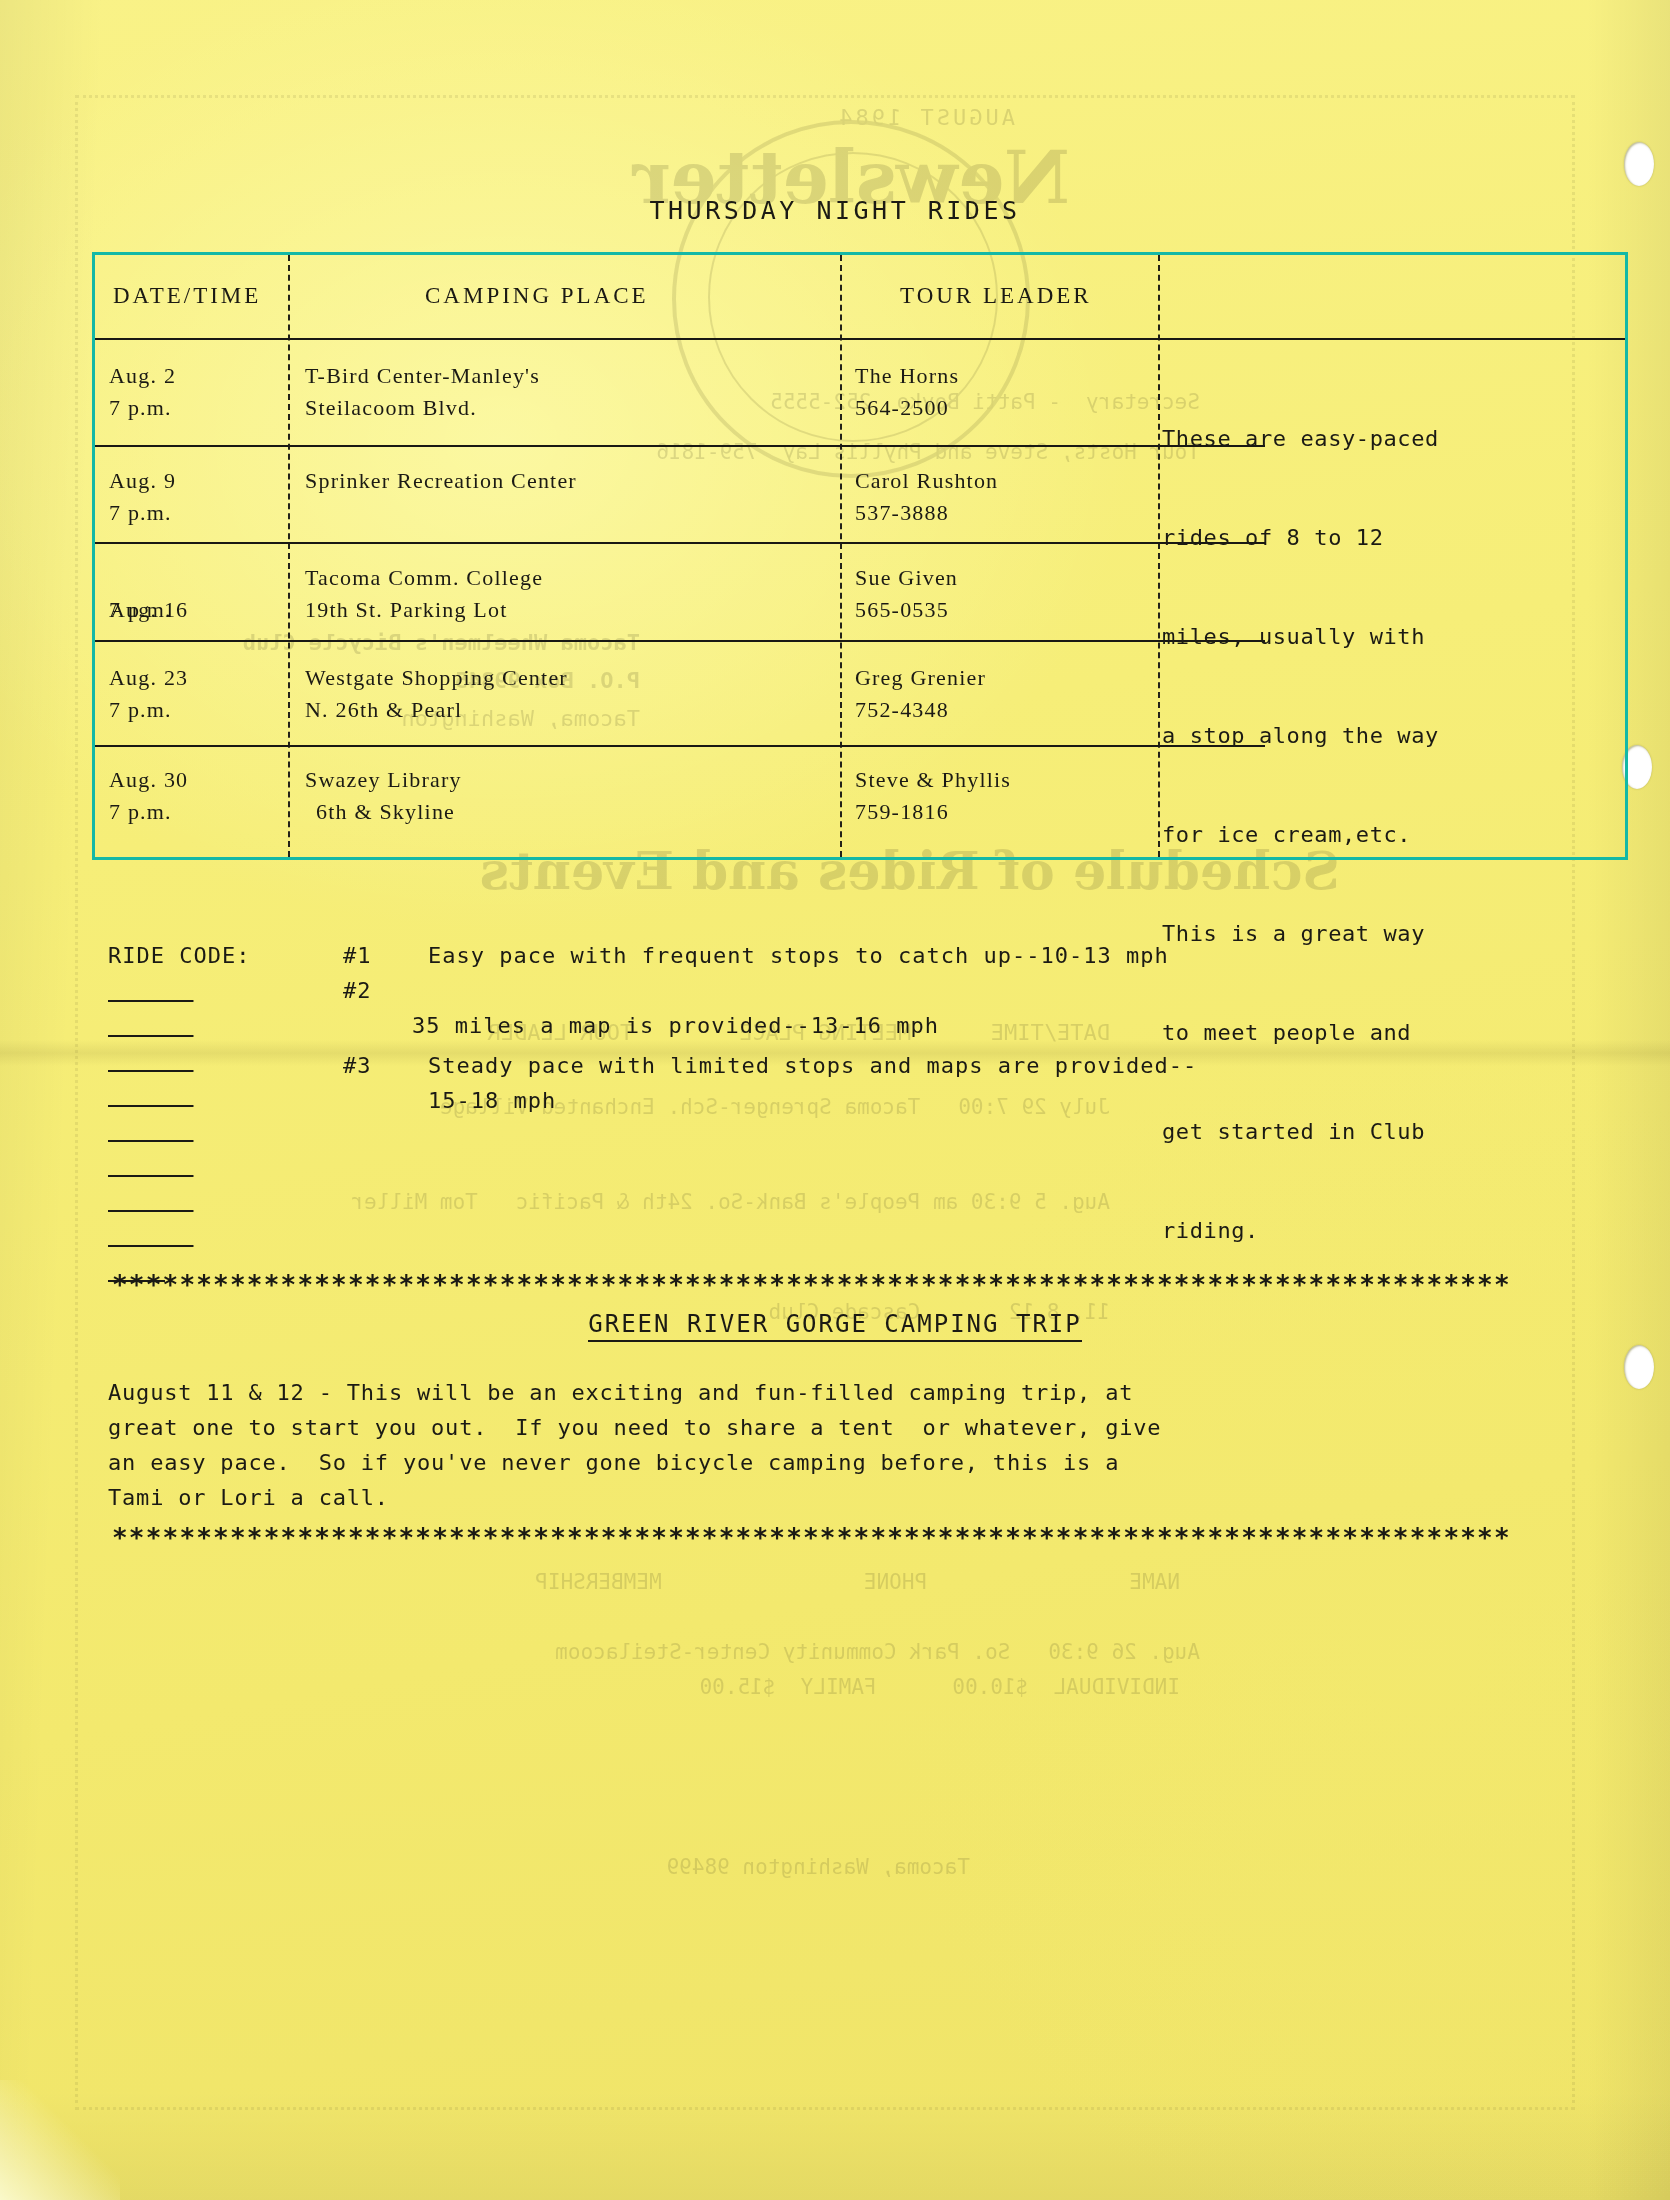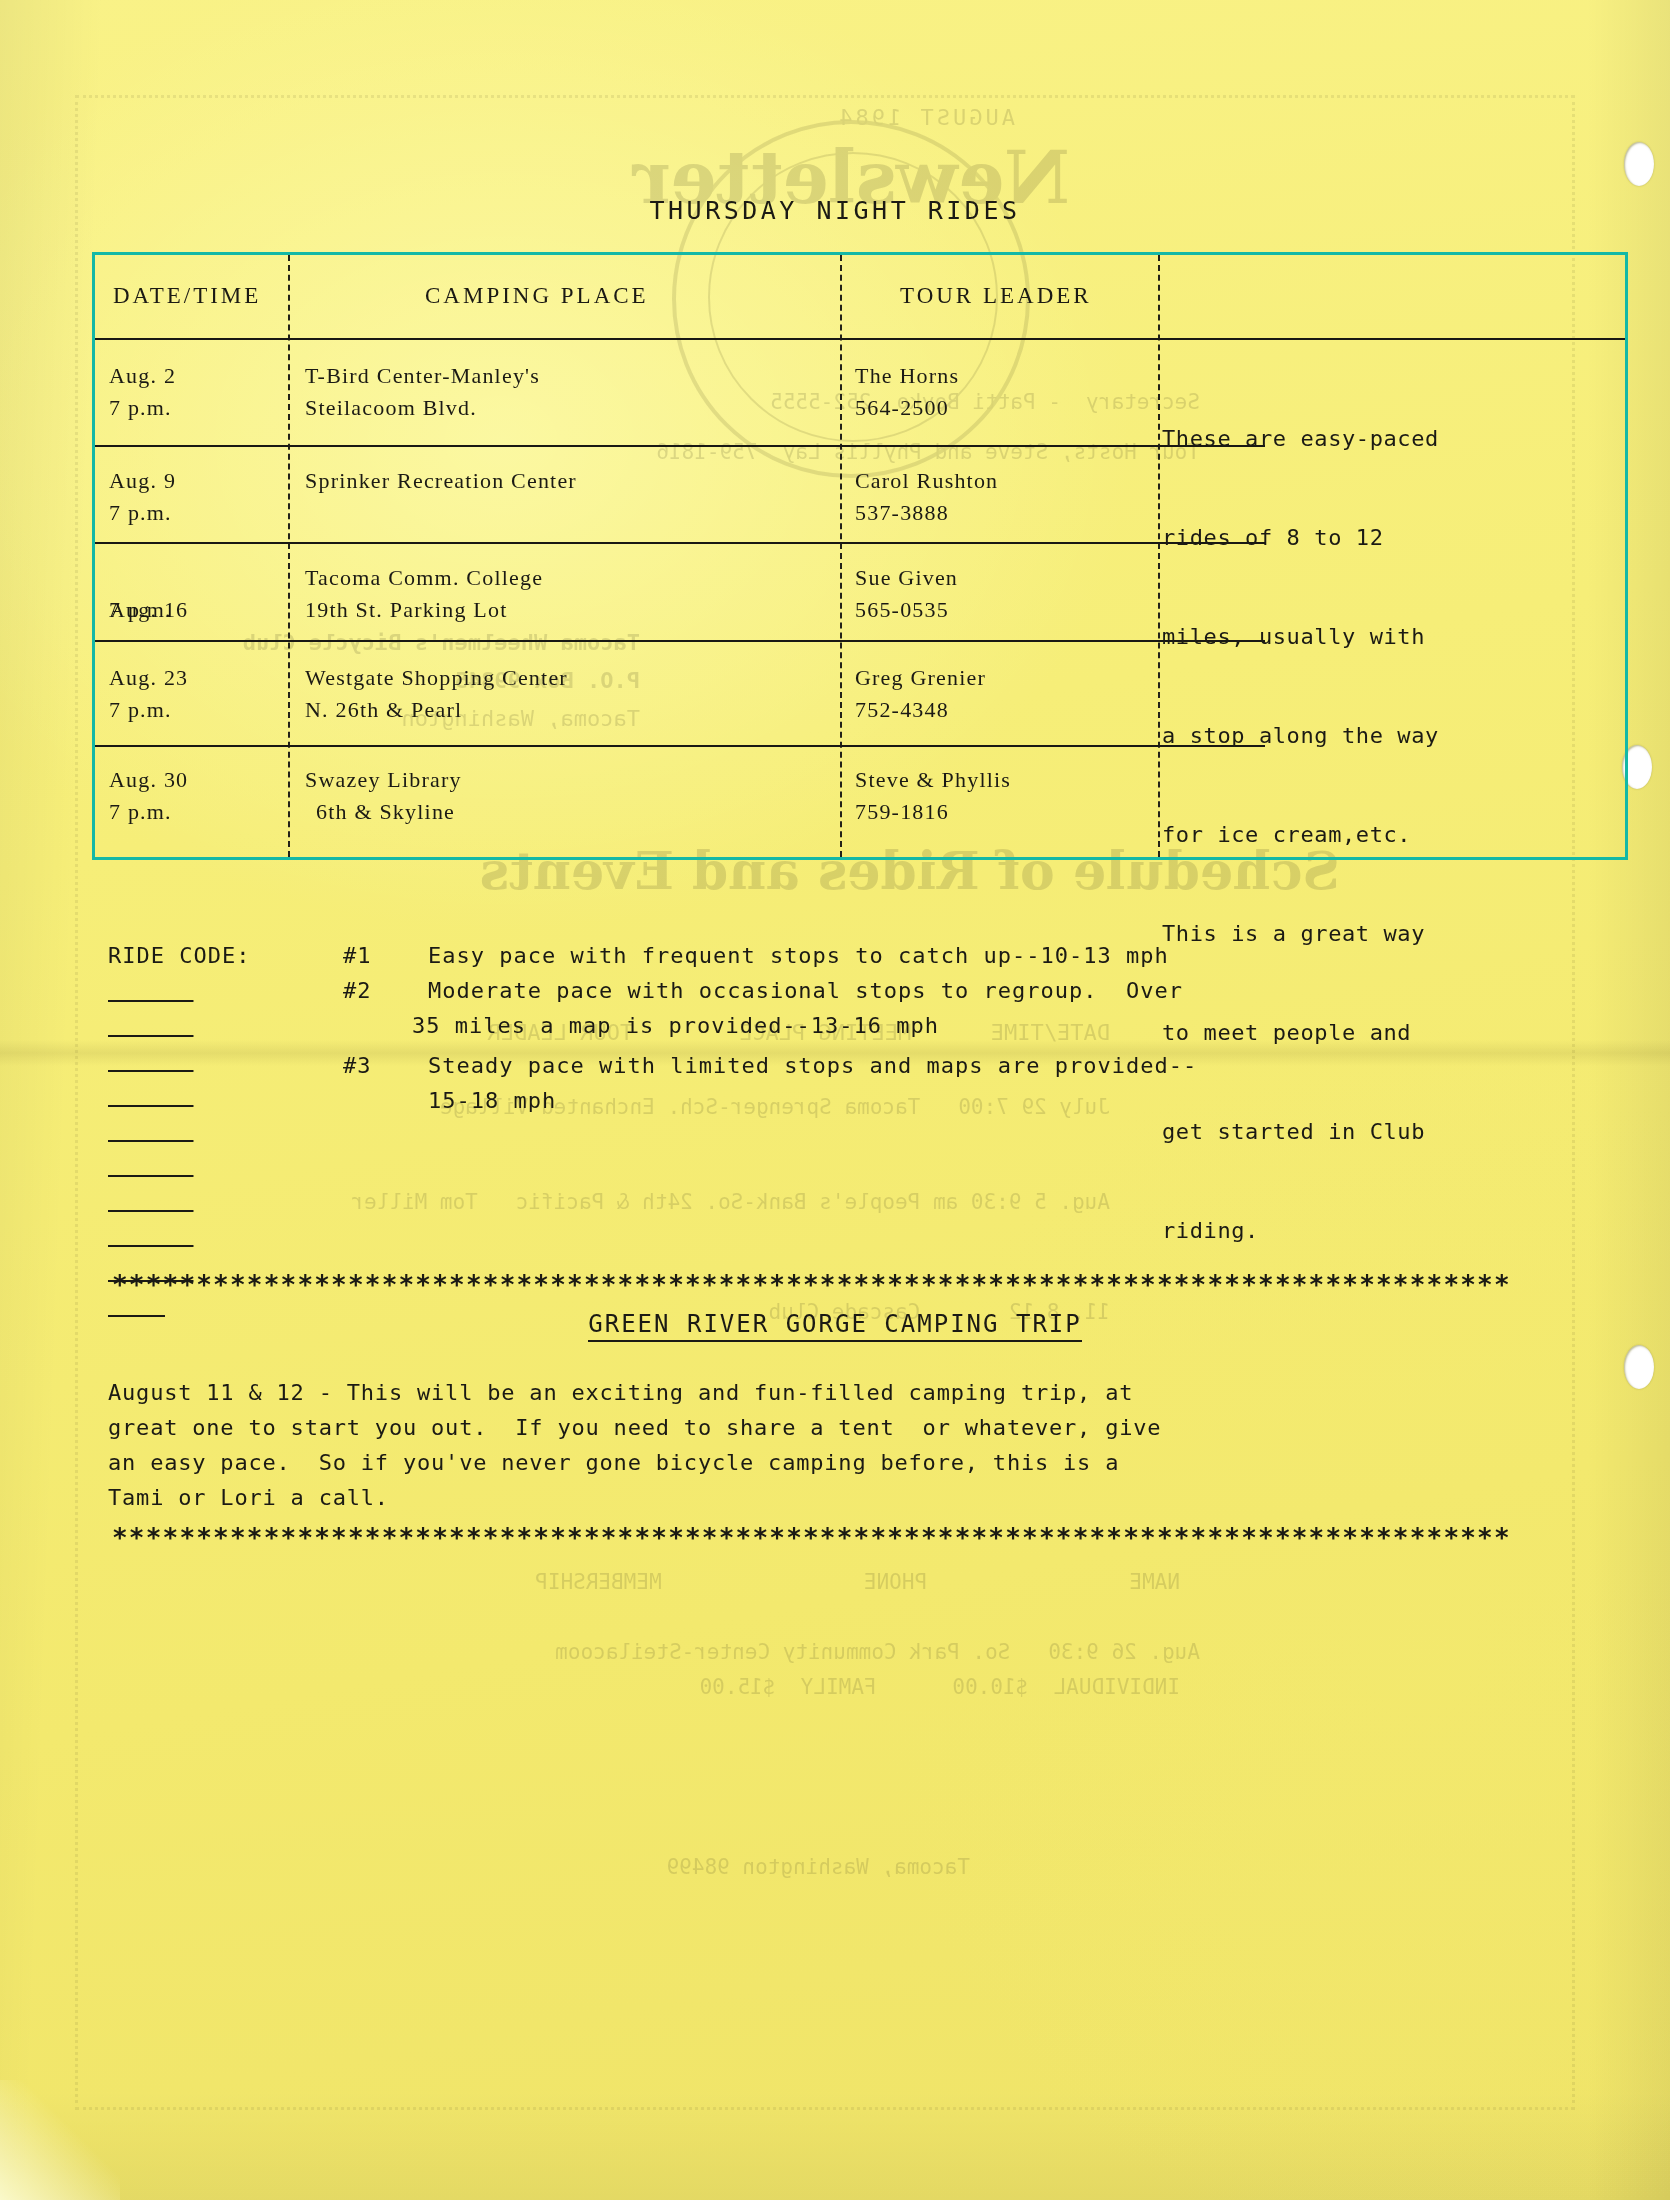--- a/index.html
+++ b/index.html
@@ -344,21 +344,20 @@
     <div>get started in Club</div>
     <div>riding.</div>
   </div>
 
   <div class="ridecode">
     <div style="position:relative;">
       <span style="position:absolute; left:0; top:0;">RIDE CODE:</span>
       <span style="position:absolute; left:235px; top:0;">#1</span>
       <span style="position:absolute; left:320px; top:0;">Easy pace with frequent stops to catch up--10-13 mph</span>
       <span style="position:absolute; left:235px; top:35px;">#2</span>
-      <span style="position:absolute; left:320px; top:35px;">Moderate pace with occasional stops to regroup.  Over</span>
       <span style="position:absolute; left:304px; top:70px;">35 miles a map is provided--13-16 mph</span>
       <span style="position:absolute; left:235px; top:110px;">#3</span>
       <span style="position:absolute; left:320px; top:110px;">Steady pace with limited stops and maps are provided--</span>
       <span style="position:absolute; left:320px; top:145px;">15-18 mph</span>
     </div>
   </div>
 
   <div class="stars stars-1">***********************************************************************************</div>
 
   <div class="camp-title typed"><span>GREEN RIVER GORGE CAMPING TRIP</span></div>

